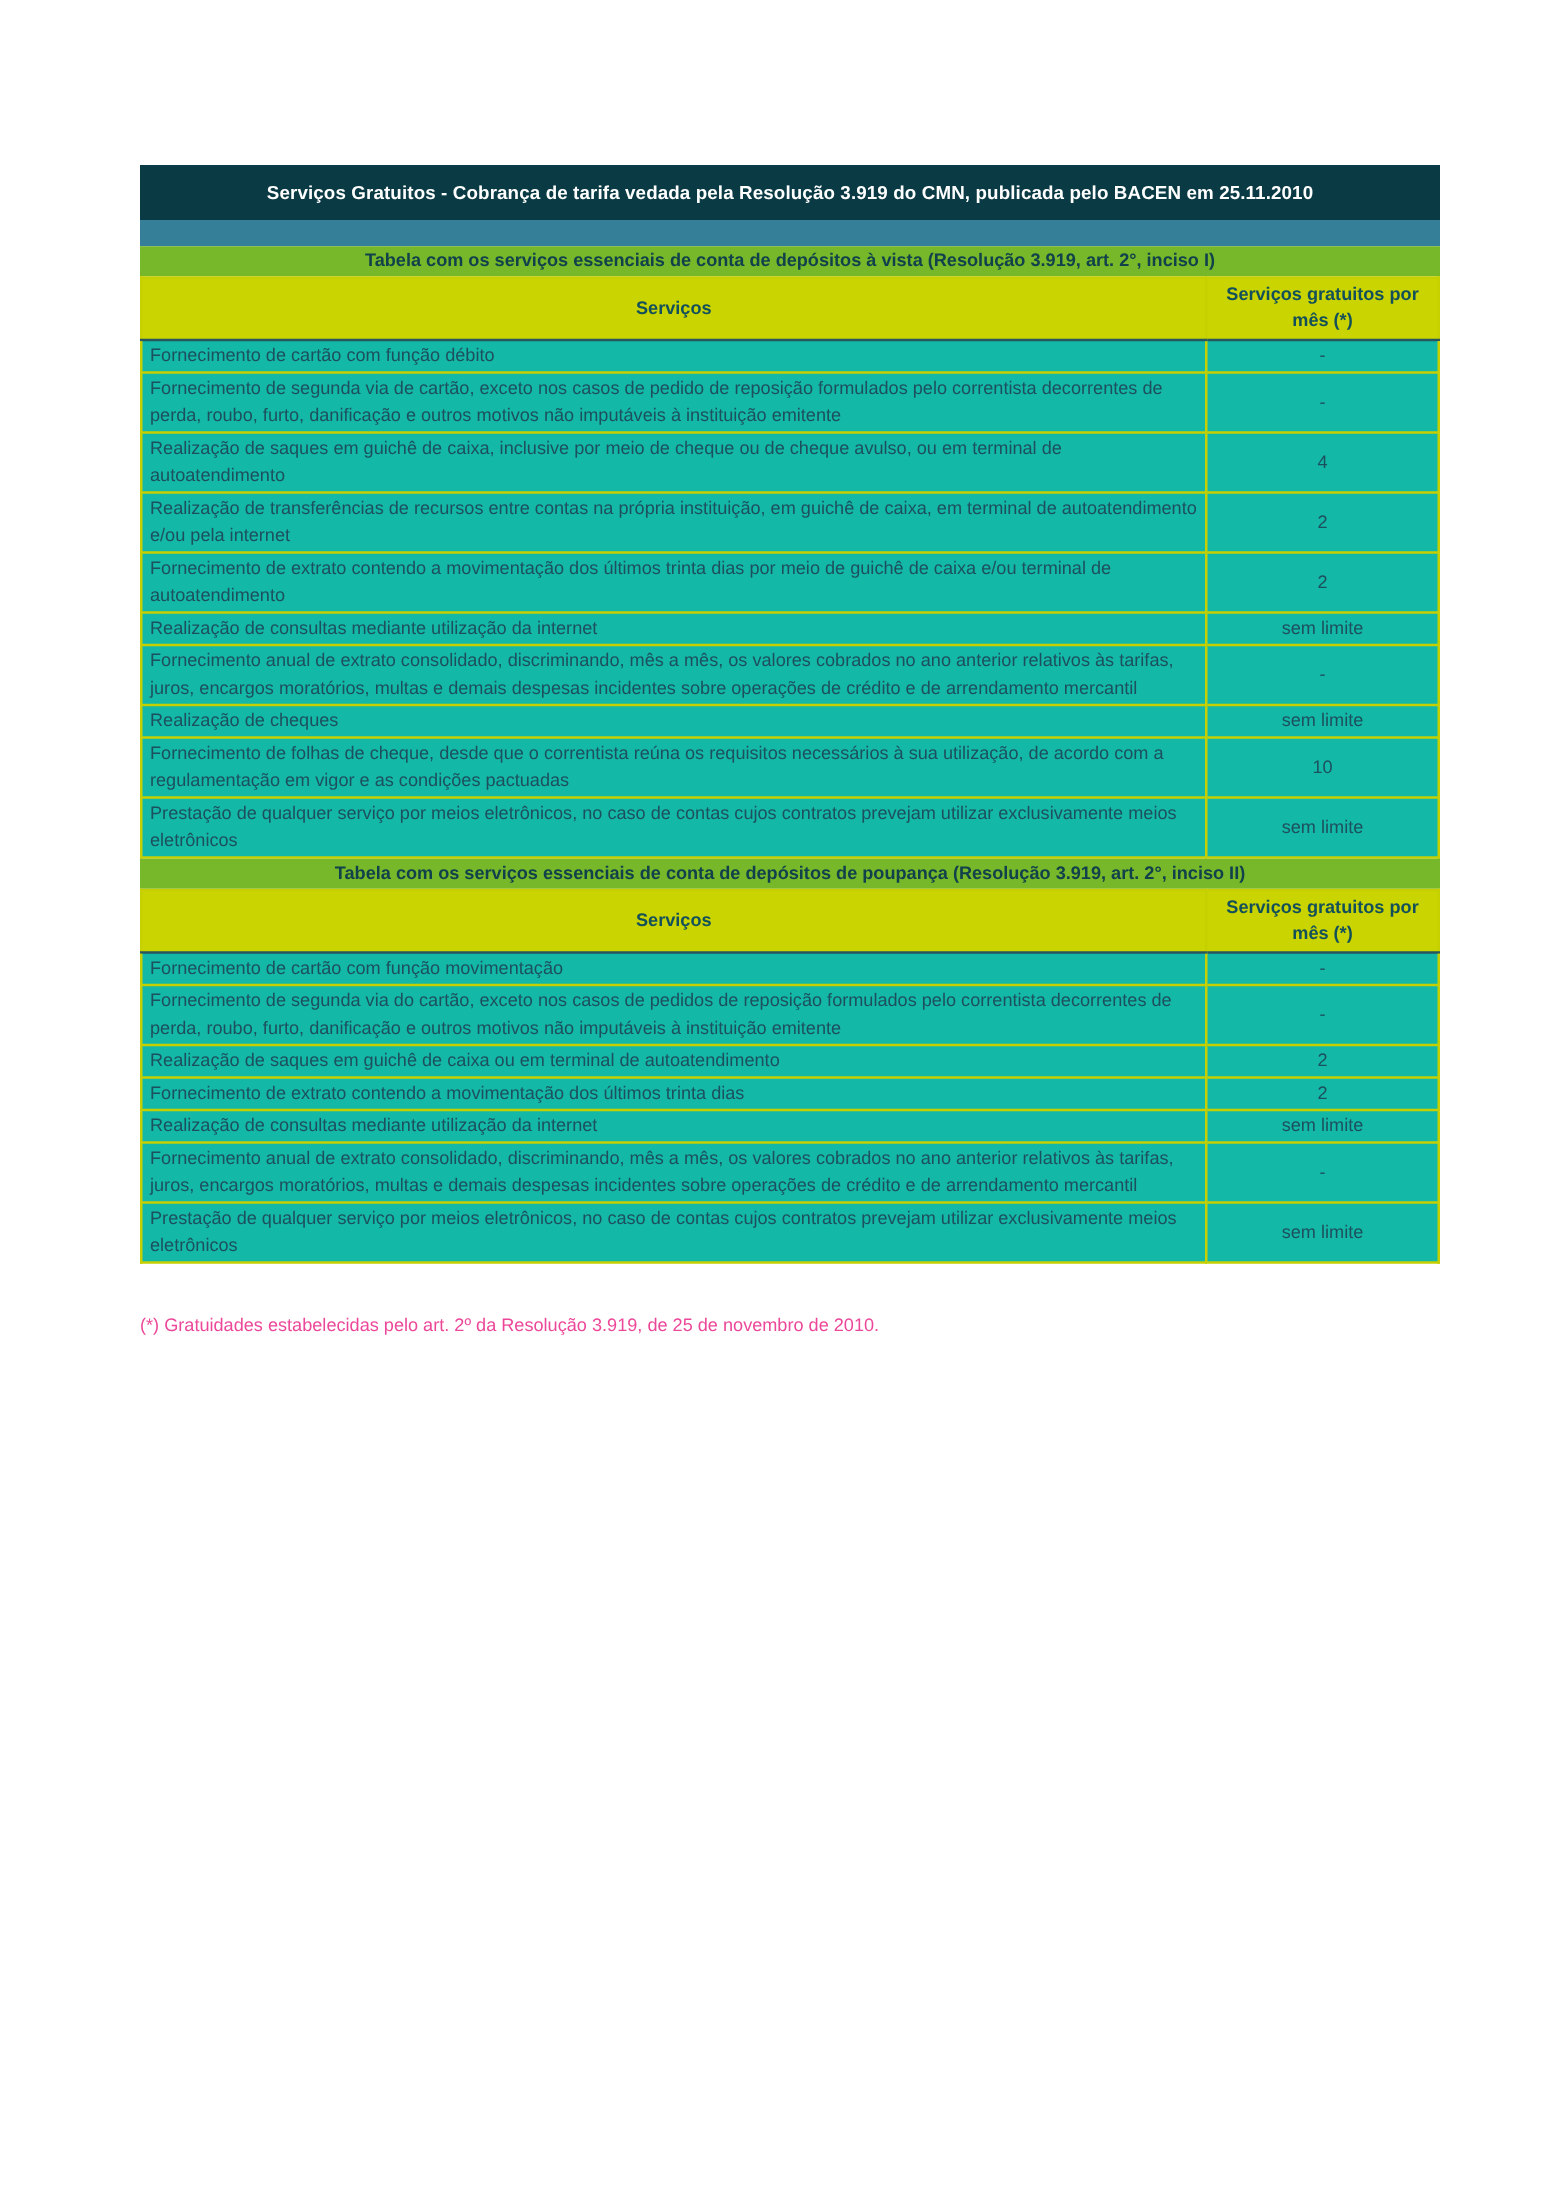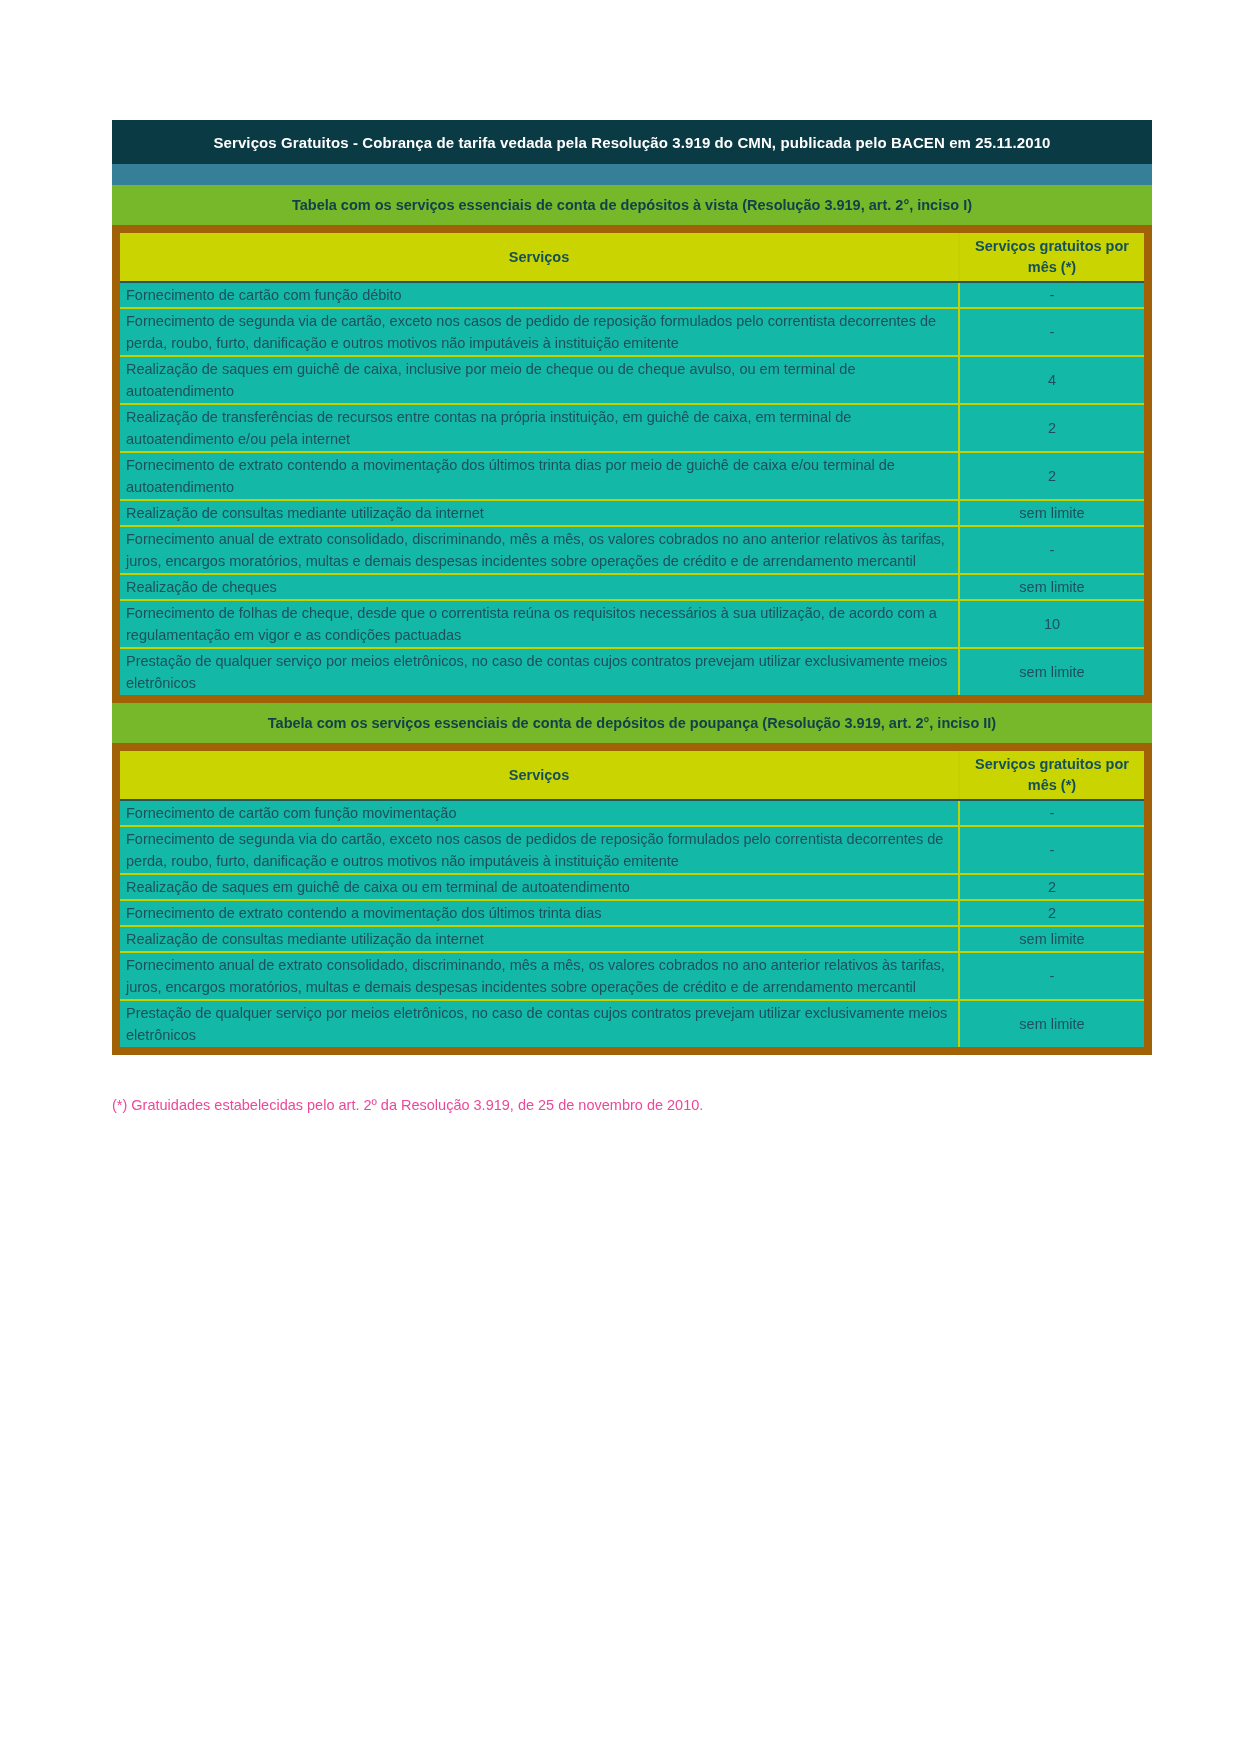--- a/index.html
+++ b/index.html
@@ -1,40 +1,40 @@
 <!DOCTYPE html>
 <html lang="pt-BR"><head>
 <meta charset="utf-8">
 <style>
   html,body{margin:0;padding:0;}
   body{
     width:1241px;height:1755px;position:relative;background:#ffffff;
     font-family:"Liberation Sans","DejaVu Sans",sans-serif;
     -webkit-font-smoothing:antialiased;
   }
-  .page{position:absolute;left:112px;top:120px;width:1040px;}
+  .page{position:absolute;left:112px;top:132px;width:1040px;}
 
   .header-bar{
     height:44px;background:#0a3a44;color:#ffffff;
     display:flex;align-items:center;justify-content:center;
     font-size:15px;font-weight:bold;letter-spacing:.1px;
   }
   .accent-bar{height:21px;background:#367f99;}
 
   .table-title{
-    height:40px;background:#76b82a;color:#11414b;
+    height:24px;background:#76b82a;color:#11414b;
     display:flex;align-items:center;justify-content:center;
     font-size:14.5px;font-weight:bold;
   }
   .tbl-section2{}
 
   table.svc{
     width:100%;border-collapse:collapse;table-layout:fixed;
     font-size:14.5px;color:#1d505e;
-    border:8px solid #a16207;
+    border:2px solid #a16207;
   }
   table.svc th{
     background:#c9d400;color:#14505a;font-weight:bold;
     height:44px;padding:2px 8px;vertical-align:middle;
     border:2px solid #c6d000;border-bottom:2px solid #27565e;
     line-height:21px;
   }
   table.svc th.col-service{text-align:center;}
   table.svc th.col-value{width:168px;text-align:center;}
   table.svc td{

